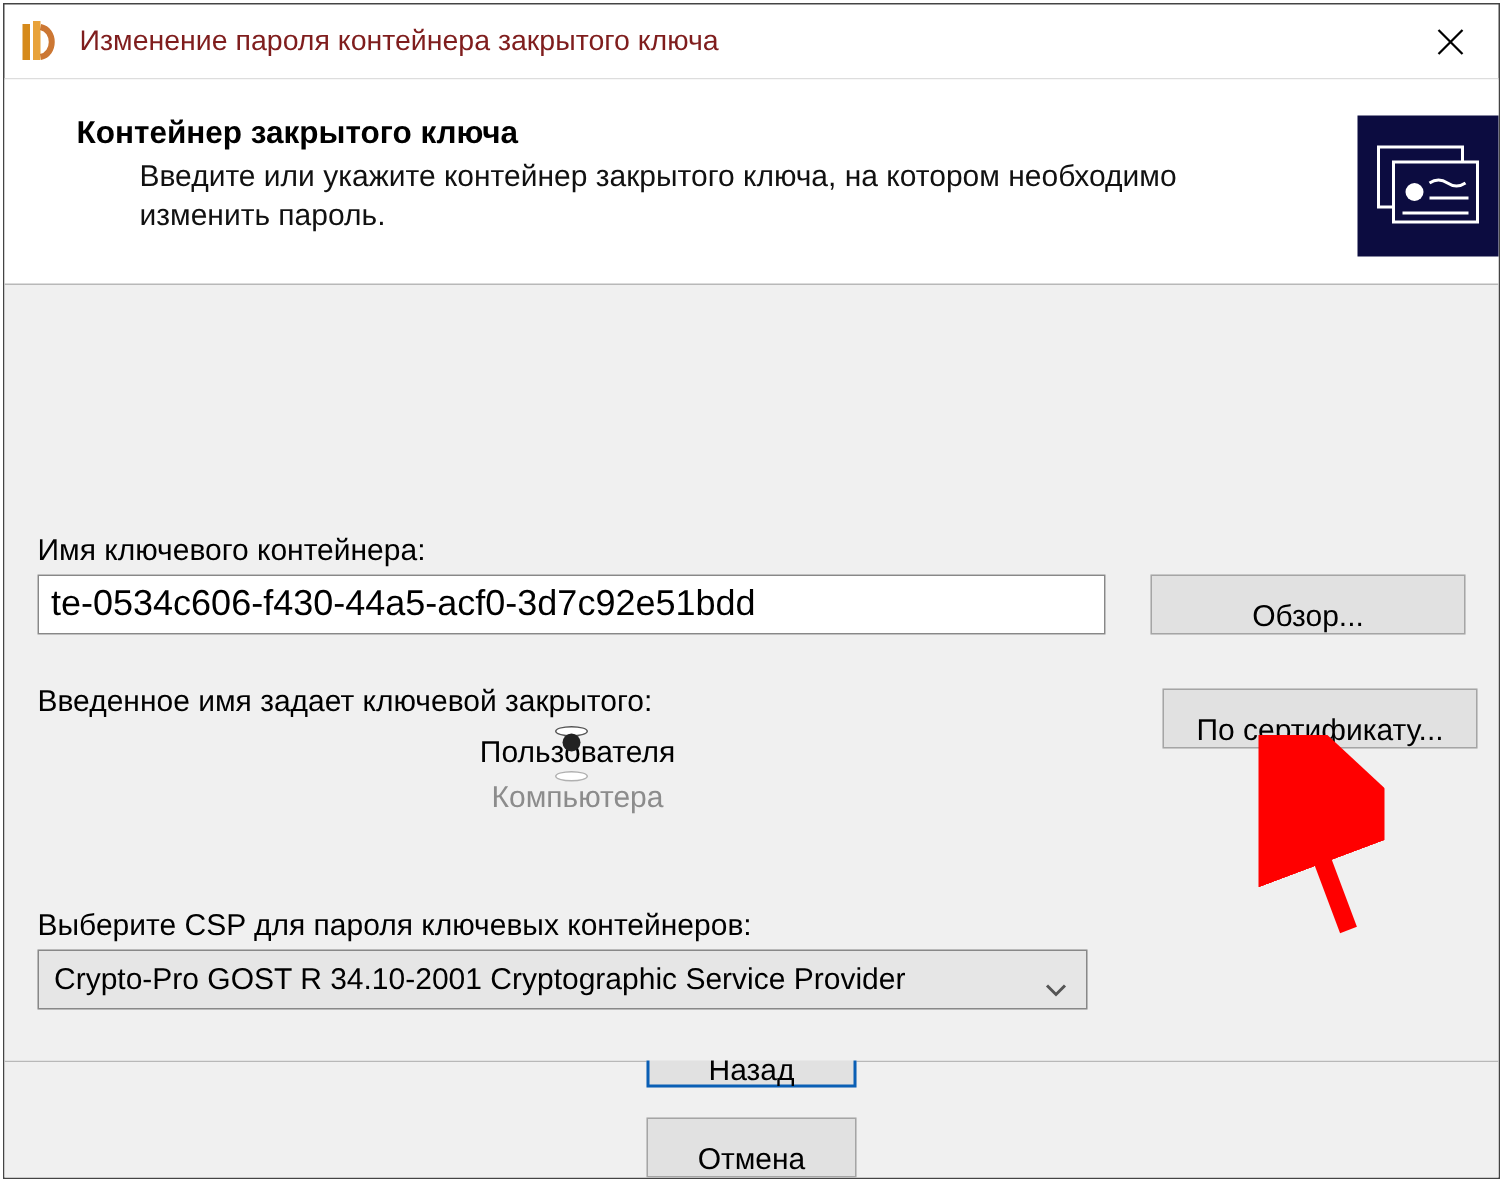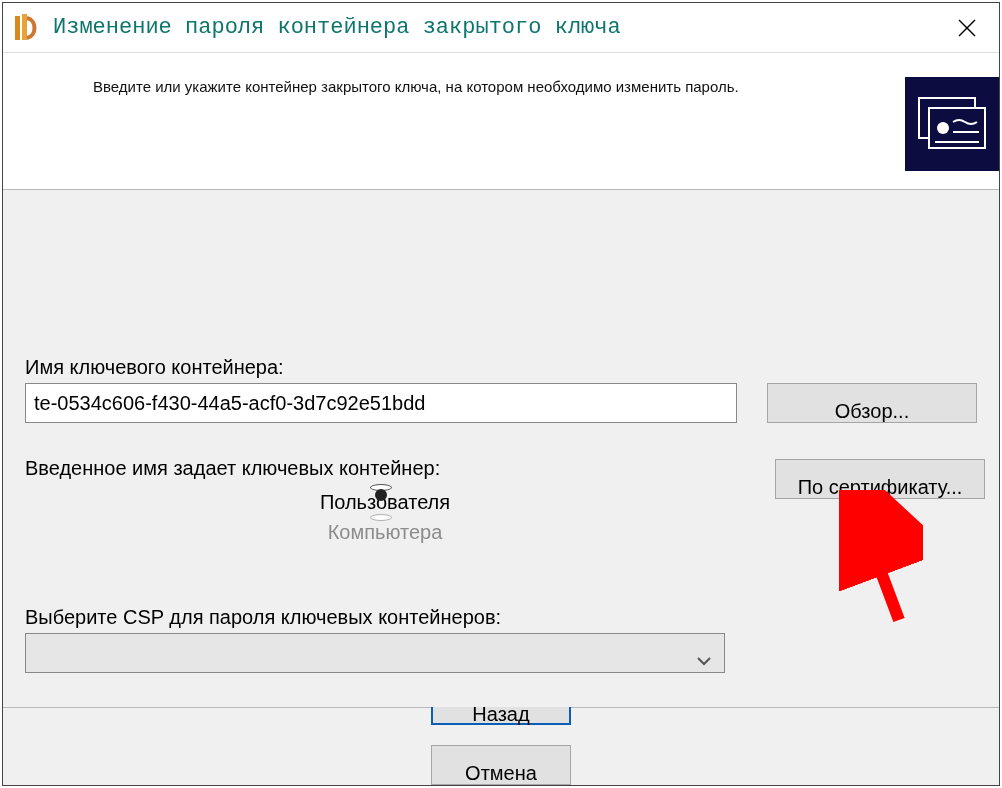--- a/index.html
+++ b/index.html
@@ -32,41 +32,40 @@
     border-bottom: 1px solid #ddd;
   }
   .app-icon {
     width: 26px; height: 28px;
     margin-right: 14px;
     position: relative;
   }
   .app-icon svg { display:block; }
   .title-text {
     flex: 1;
-    font-size: 22px;
-    color: #0f766e;
-    font-family: Liberation Mono, monospace;
+    font-size: 19px;
+    color: #7f1d1d;
   }
   .close-btn {
     width: 56px; height: 48px;
     display: flex; align-items: center; justify-content: center;
     cursor: pointer;
   }
   .close-btn svg { display:block; }
   
   .header-panel {
     display: flex;
     align-items: flex-start;
     padding: 24px 0 18px 48px;
     border-bottom: 1px solid #b8b8b8;
     background: #fff;
   }
   .header-text { flex: 1; padding-right: 10px; }
   .header-title { font-weight: 700; font-size: 21px; margin-bottom: 4px; }
-  .header-desc { font-size: 15px; color: #111; padding-left: 42px; max-width: 780px; line-height: 1.3; }
+  .header-desc { font-size: 20px; color: #111; padding-left: 42px; max-width: 780px; line-height: 1.3; }
   .header-icon {
     width: 94px; height: 94px;
     background: #0c0c40;
     margin-right: 0;
     display:flex; align-items:center; justify-content:center;
     flex-shrink: 0;
   }
   
   .body-area {
     flex: 1;
@@ -81,21 +80,21 @@
   .row {
     display: flex;
     gap: 30px;
     align-items: flex-start;
   }
   .text-input {
     width: 720px;
     height: 40px;
     background: #fff;
     border: 1px solid #888;
-    font-size: 20px;
+    font-size: 24px;
     padding: 4px 8px;
     font-family: inherit;
   }
   .btn {
     height: 40px;
     min-width: 210px;
     background: #e1e1e1;
     border: 1px solid #a5a5a5;
     font-size: 20px;
     font-family: inherit;
@@ -197,20 +196,21 @@
     <div class="close-btn">
       <svg width="18" height="18" viewBox="0 0 18 18">
         <line x1="1" y1="1" x2="17" y2="17" stroke="#000" stroke-width="1.5"></line>
         <line x1="17" y1="1" x2="1" y2="17" stroke="#000" stroke-width="1.5"></line>
       </svg>
     </div>
   </div>
 
   <div class="header-panel">
     <div class="header-text">
+      <div class="header-title">Контейнер закрытого ключа</div>
       <div class="header-desc">Введите или укажите контейнер закрытого ключа, на котором необходимо изменить пароль.</div>
     </div>
     <div class="header-icon">
       <svg width="78" height="60" viewBox="0 0 78 60">
         <rect x="6" y="4" width="56" height="40" fill="none" stroke="#fff" stroke-width="2"></rect>
         <rect x="16" y="14" width="56" height="40" fill="#0c0c40" stroke="#fff" stroke-width="2"></rect>
         <circle cx="30" cy="34" r="6" fill="#fff"></circle>
         <path d="M40 28 q6 -4 12 0 t12 0" fill="none" stroke="#fff" stroke-width="2"></path>
         <line x1="40" y1="38" x2="66" y2="38" stroke="#fff" stroke-width="2"></line>
         <line x1="22" y1="48" x2="66" y2="48" stroke="#fff" stroke-width="2"></line>
@@ -224,39 +224,40 @@
       <div class="field-label">Имя ключевого контейнера:</div>
       <div class="row">
         <input type="text" class="text-input" value="te-0534c606-f430-44a5-acf0-3d7c92e51bdd" style="">
         <button class="btn">Обзор...</button>
       </div>
     </div>
 
     <div class="section2">
       <div class="row">
         <div style="flex:0 0 720px">
-          <div class="field-label">Введенное имя задает ключевых контейнер:</div>
+          <div class="field-label">Введенное имя задает ключевой закрытого:</div>
           <div class="radio-group">
             <label class="radio-row">
               <input type="radio" class="radio-input" name="scope" checked="" style="">
               <span>Пользователя</span>
             </label>
             <label class="radio-row disabled">
               <input type="radio" class="radio-input" name="scope" disabled="" style="">
               <span>Компьютера</span>
             </label>
           </div>
         </div>
         <button class="btn" style="margin-top:2px">По сертификату...</button>
       </div>
     </div>
 
     <div class="section3">
       <div class="field-label">Выберите CSP для пароля ключевых контейнеров:</div>
       <div class="select-wrap">
+        <span>Crypto-Pro GOST R 34.10-2001 Cryptographic Service Provider</span>
         <span class="chev">
           <svg width="16" height="10" viewBox="0 0 16 10">
             <polyline points="2,2 8,8 14,2" fill="none" stroke="#555" stroke-width="2"></polyline>
           </svg>
         </span>
       </div>
     </div>
 
     <div class="arrow-annot">
       <svg width="84" height="140" viewBox="0 0 84 140">

